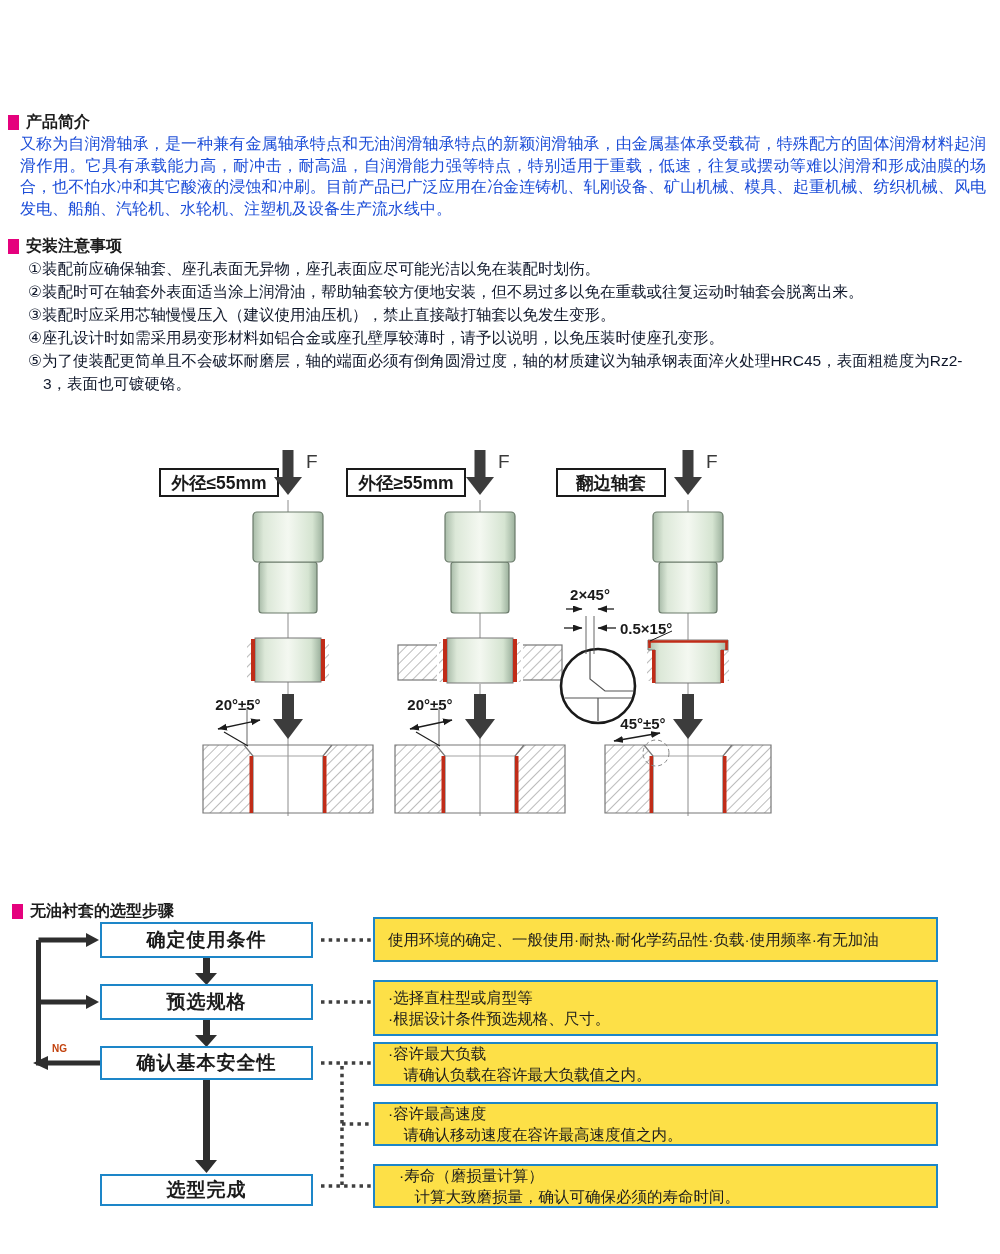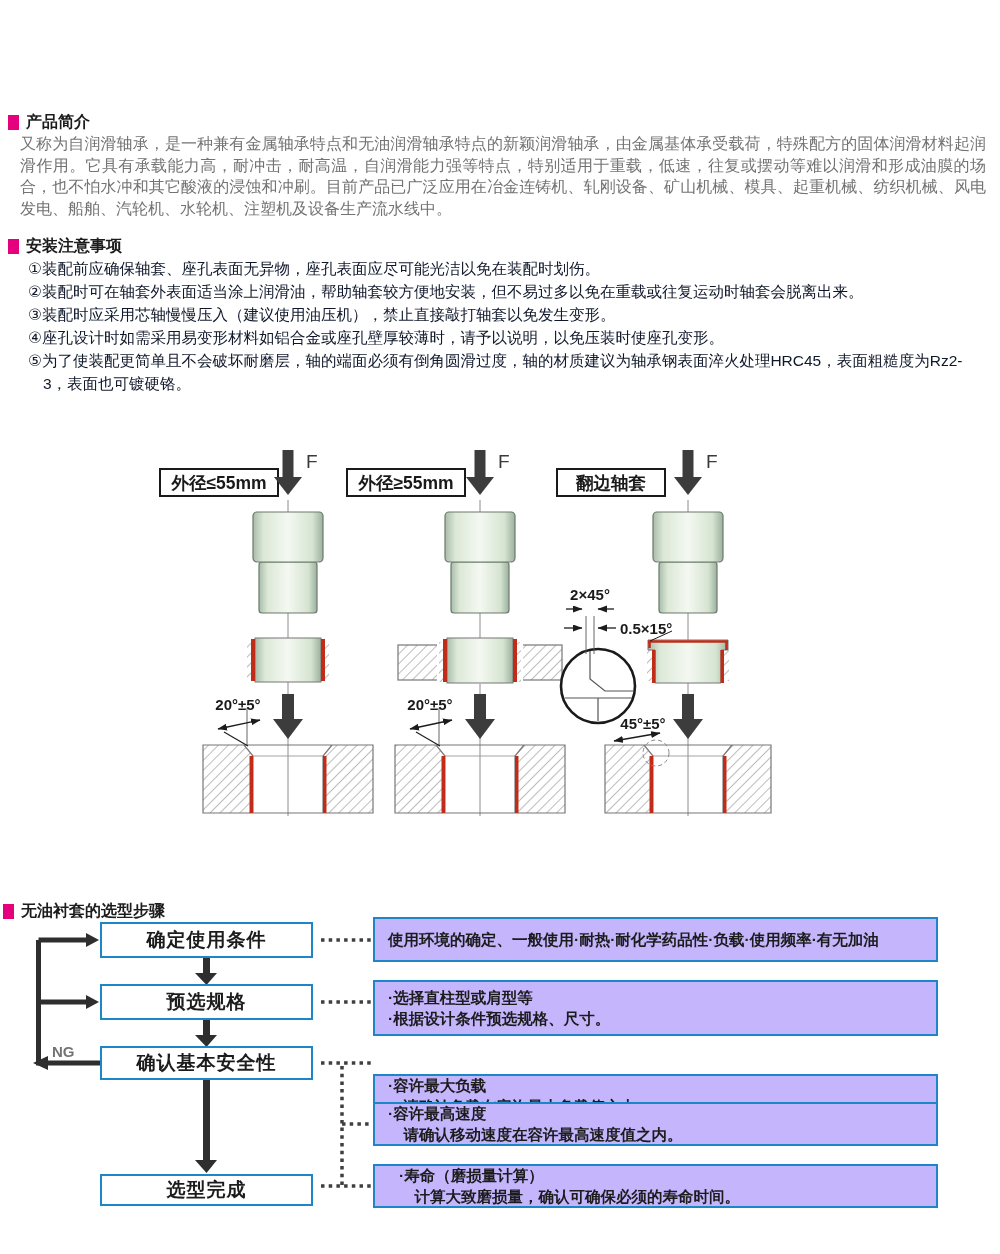--- a/index.html
+++ b/index.html
@@ -12,41 +12,41 @@
   .banner-title{font-size:46px;font-weight:bold;letter-spacing:2px;}
   .banner-arrow{font-size:28px;margin:4px 18px 0 20px;}
   .banner-subtitle{font-size:27px;font-weight:bold;margin-top:4px;letter-spacing:1px;}
 
   
   .sec-head{position:absolute;display:flex;align-items:center;}
   .bullet{width:11px;height:15px;background:#e5017d;margin-right:7px;flex:0 0 auto;}
   .sec-title{font-size:16px;font-weight:bold;color:#1c1c1c;}
 
   .body-text{position:absolute;left:20px;top:133px;width:966px;font-size:16px;line-height:21.5px;
-             text-align:justify;margin:0;color:#737373;font-weight:500;}
+             text-align:justify;margin:0;color:#1d4ed8;font-weight:500;}
 
   .notes{position:absolute;left:28px;top:257px;width:952px;font-size:15.5px;line-height:23px;color:#0f172a;font-weight:500;}
   .note{padding-left:15px;text-indent:-15px;}
 
   
   #diagram{position:absolute;left:20px;top:438px;}
   .dlabel{font-size:17.5px;font-weight:bold;fill:#1a1a1a;}
   .dano{font-size:15px;font-weight:bold;fill:#1a1a1a;}
   .fletter{font-size:19px;fill:#3a3a3a;}
 
   
   #flowchart{position:absolute;left:0;top:904px;width:1000px;height:314px;}
   #fc-lines{position:absolute;left:0;top:0;}
   .step-box{position:absolute;left:100px;width:213px;background:#fff;border:2.5px solid #1d86c8;
             box-sizing:border-box;display:flex;align-items:center;justify-content:center;
             font-size:19px;font-weight:bold;color:#1c1c1c;letter-spacing:1px;}
-  .desc-box{position:absolute;left:373px;width:565px;background:#c4b5fd;border:2px solid #1d86c8;
+  .desc-box{position:absolute;left:373px;width:565px;background:#fde047;border:2px solid #1d86c8;
             box-sizing:border-box;display:flex;flex-direction:column;justify-content:center;
-            padding-left:13px;font-size:15.5px;font-weight:bold;color:#1c1c1c;line-height:21px;}
-  .ng{position:absolute;left:52px;top:139px;font-size:15px;font-weight:bold;color:#737373;}
+            padding-left:13px;font-size:15.5px;font-weight:normal;color:#1c1c1c;line-height:21px;}
+  .ng{position:absolute;left:52px;top:139px;font-size:10px;font-weight:bold;color:#c2410c;}
 </style>
 </head>
 <body>
 
 <div id="page">
 
 
   <div class="sec-head" style="left:8px;top:112px;justify-content:center;">
     <span class="bullet"></span>
     <span class="sec-title">产品简介</span>
@@ -213,21 +213,21 @@
         <line x1="652" y1="193" x2="630" y2="203" stroke="#1c1c1c" stroke-width="1"></line>
       </g>
       <g>
         <circle cx="636" cy="315" r="13" fill="none" stroke="#888" stroke-width="1" stroke-dasharray="4 3"></circle>
         <line x1="594" y1="303" x2="640" y2="295" stroke="#1c1c1c" stroke-width="1.3" marker-start="url(#arrS)" marker-end="url(#arr)"></line>
         <text class="dano" x="623" y="291" text-anchor="middle">45°±5°</text>
       </g>
     </g>
   </svg>
 
-  <div class="sec-head" style="left:3px;top:901px;text-align:center;">
+  <div class="sec-head" style="left:12px;top:901px;text-align:center;">
     <span class="bullet"></span>
     <span class="sec-title">无油衬套的选型步骤</span>
   </div>
 
   <div id="flowchart">
     <svg id="fc-lines" width="1000" height="314" viewBox="0 0 1000 314">
 
       <g fill="#2e2e2e">
         <rect x="203" y="54" width="7" height="15"></rect>
           <polygon points="195,69 217,69 206.5,81"></polygon>
@@ -265,21 +265,21 @@
     <div class="step-box" style="top:270px;height:32px;">选型完成</div>
     <div class="ng">NG</div>
 
     <div class="desc-box" style="top:13px;height:45px;">
       <div>使用环境的确定、一般使用·耐热·耐化学药品性·负载·使用频率·有无加油</div>
     </div>
     <div class="desc-box" style="top:76px;height:56px;">
       <div>·选择直柱型或肩型等</div>
       <div>·根据设计条件预选规格、尺寸。</div>
     </div>
-    <div class="desc-box" style="top:138px;height:44px;margin-top:32px;">
+    <div class="desc-box" style="top:138px;height:44px;">
       <div>·容许最大负载</div>
       <div>　请确认负载在容许最大负载值之内。</div>
     </div>
     <div class="desc-box" style="top:198px;height:44px;">
       <div>·容许最高速度</div>
       <div>　请确认移动速度在容许最高速度值之内。</div>
     </div>
     <div class="desc-box" style="top:260px;height:44px;padding-left:24px;">
       <div>·寿命（磨损量计算）</div>
       <div>　计算大致磨损量，确认可确保必须的寿命时间。</div>

